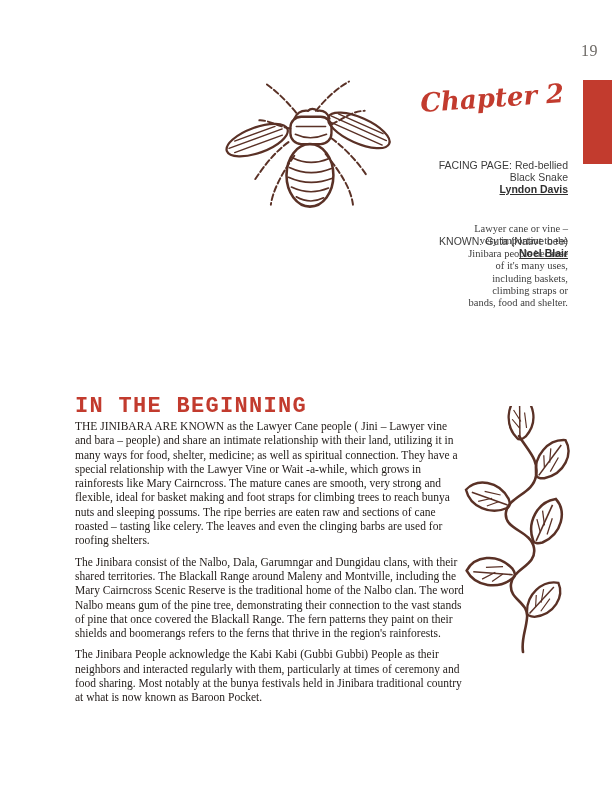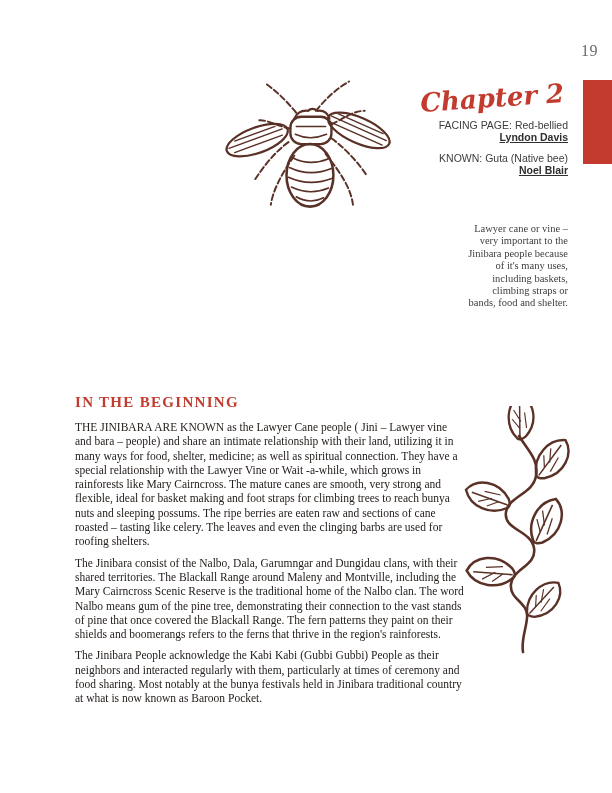--- a/index.html
+++ b/index.html
@@ -40,21 +40,21 @@
     transform:rotate(-4deg);transform-origin:right center;
     white-space:nowrap;
   }
   .credits{
     position:absolute;top:119px;right:44px;
     width:180px;text-align:right;
     font-family:"Liberation Sans", sans-serif;
     font-size:10.5px;line-height:12px;
     color:var(--caption-text);
   }
-  .credit-block{margin-bottom:9px;}
+  .credit-block{margin-bottom:9px;margin-top:40px;}
   .credit-name{font-weight:700;color:#2f2f2f;text-decoration:underline;}
   .side-note{
     position:absolute;top:223px;right:44px;
     width:104px;text-align:right;
     font-family:Liberation Serif, serif;
     font-size:10.5px;line-height:12.4px;
     color:var(--caption-text);
   }
   .bee-figure{
     position:absolute;top:76px;left:222px;
@@ -64,23 +64,23 @@
   .vine-figure{
     position:absolute;top:406px;left:463px;
     width:122px;height:248px;
     color:var(--ink);
   }
   .main{
     position:absolute;top:394px;left:75px;
     width:390px;
   }
   .section-heading{
-    margin:0 0 9px 0;
-    font-family:Liberation Serif, serif;
-    font-weight:700;font-size:15px;
+    margin:0 0 0 0;
+    font-family:Liberation Mono, monospace;
+    font-weight:700;font-size:22px;
     letter-spacing:1.3px;
     color:var(--accent);
   }
   .body-para{
     margin:0 0 7px 0;
     font-size:11.5px;line-height:14.3px;
     color:var(--body-text);
   }
   svg{display:block;width:100%;height:100%;}
 </style>
@@ -91,20 +91,21 @@
 
   <div class="page-number">19</div>
 
   <div class="accent-bar"></div>
 
   <div class="chapter-title">Chapter 2</div>
 
   <div class="credits">
     <div class="credit-block">
       <div>FACING PAGE: Red-bellied</div>
+      <div>Black Snake</div>
       <div class="credit-name">Lyndon Davis</div>
     </div>
     <div class="credit-block">
       <div>KNOWN: Guta (Native bee)</div>
       <div class="credit-name">Noel Blair</div>
     </div>
   </div>
 
   <div class="side-note">Lawyer cane or vine – very important to the Jinibara people because of it's many uses, including baskets, climbing straps or bands, food and shelter.</div>
 

